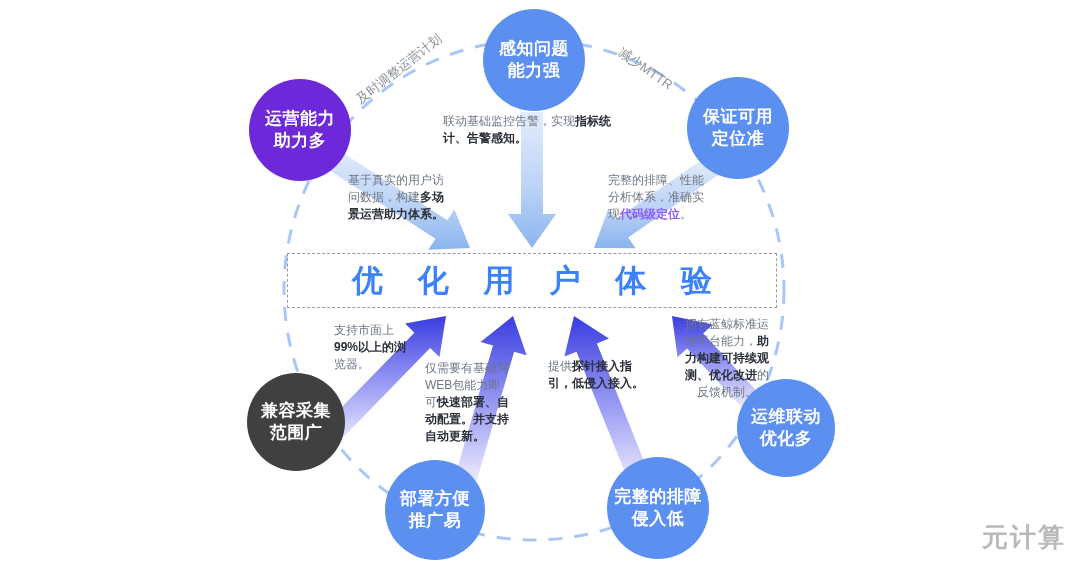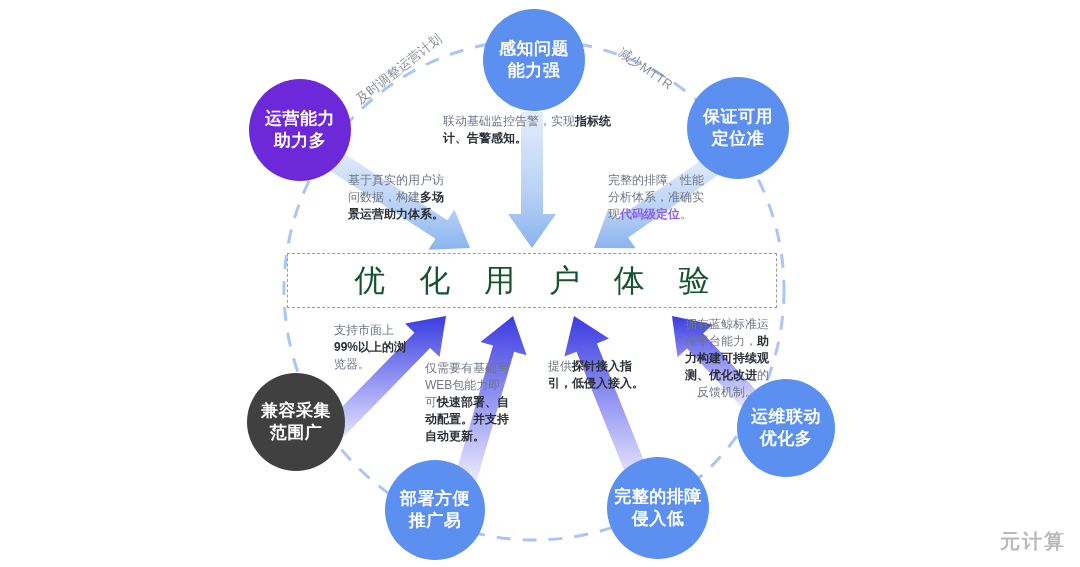--- a/index.html
+++ b/index.html
@@ -52,22 +52,22 @@
     width: 490px; height: 55px;
     border: 1.5px dashed #9a9a9a;
     background: rgba(255,255,255,0.0);
     display: flex;
     align-items: center;
     justify-content: center;
     z-index: 7;
   }
   #center-title {
     font-size: 31px;
-    font-weight: normal;
-    color: #14532d;
+    font-weight: bold;
+    color: #3b82f6;
     letter-spacing: 12px;
     text-indent: 12px;
     white-space: nowrap;
     font-family: "DejaVu Sans", "Liberation Sans", sans-serif;
   }
 
   
   .desc {
     position: absolute;
     font-size: 12px;
@@ -85,21 +85,21 @@
     color: #8a8f99;
     z-index: 5;
     white-space: nowrap;
     transform-origin: left center;
   }
 
   
   #watermark {
     position: absolute;
     right: 14px; bottom: 12px;
-    font-size: 20px;
+    font-size: 26px;
     font-weight: bold;
     color: #b9b9b9;
     letter-spacing: 2px;
     z-index: 9;
   }
 </style>
 </head>
 <body>
 
 <div id="stage">

